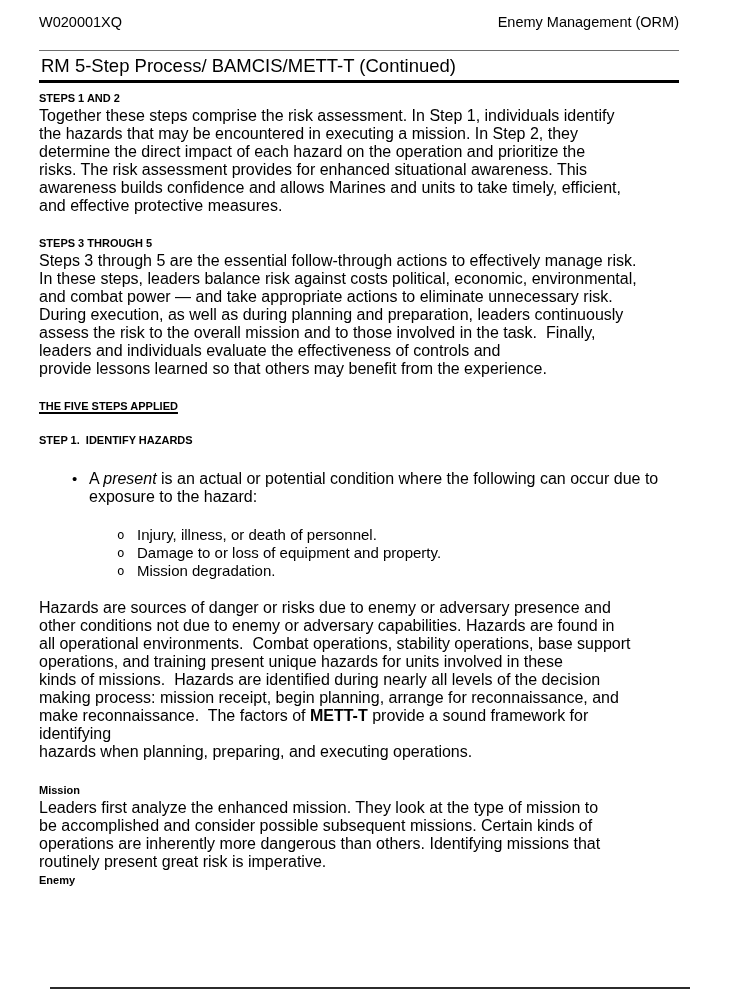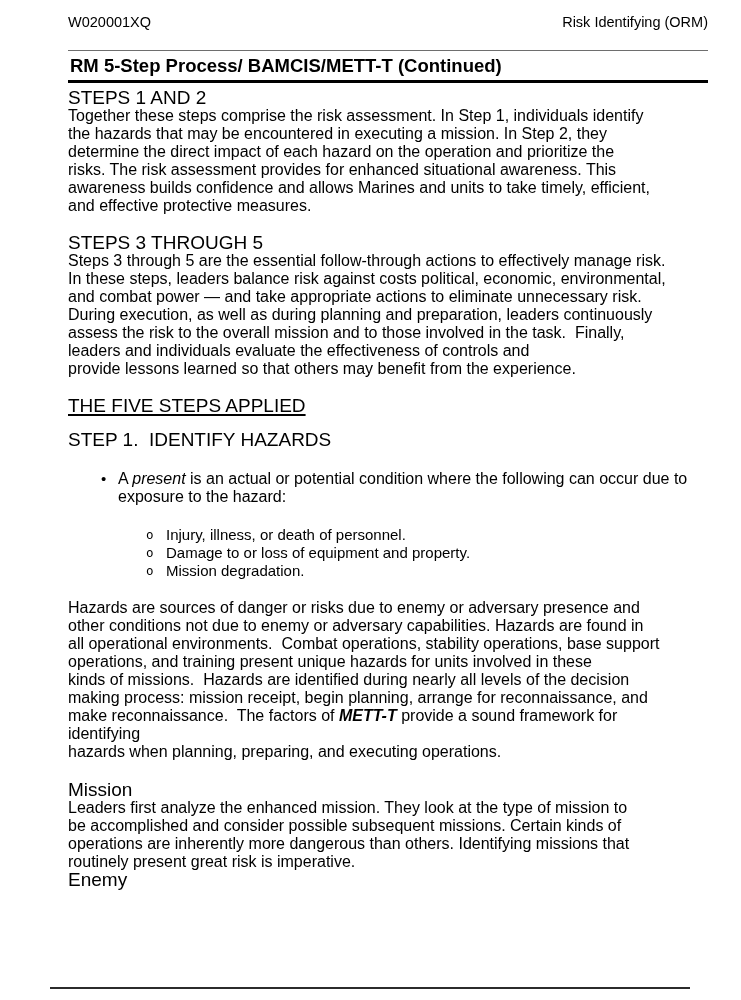--- a/index.html
+++ b/index.html
@@ -10,53 +10,52 @@
     color: #000000;
     -webkit-font-smoothing: antialiased;
   }
   .page {
     position: relative;
     width: 741px; height: 1000px;
     background: #ffffff;
     overflow: hidden;
   }
   .content {
-    padding: 13px 33px 0 20px; 
-    margin-left: 48px;
+    padding: 13px 33px 0 39px; 
   }
   .doc-header {
     display: flex;
     justify-content: space-between;
     font-size: 14.5px;
     line-height: 18px;
     width: 640px;
   }
   .rule-thin {
     width: 640px;
     margin-top: 19px;
     border-top: 1.5px solid #6e6e6e;
   }
   .page-title {
     margin: 0;
     width: 658px;
     padding: 4px 0 3px 2px;
     font-size: 18.5px;
     line-height: 22px;
-    font-weight: bold;
+    font-weight: normal;
     white-space: pre-wrap;
   }
   .rule-thick {
     width: 640px;
     border-top: 3px solid #000000;
   }
   .h-section {
     margin: 0;
-    font-size: 19px;
+    font-size: 11px;
     line-height: 18px;
-    font-weight: normal;
+    font-weight: bold;
     white-space: pre-wrap;
   }
   .body-text {
     margin: 0;
     font-size: 16px;
     line-height: 18px;
     white-space: pre-wrap;
   }
   .mt-steps12   { margin-top: 6px; }
   .mt-steps35   { margin-top: 19px; }
@@ -85,39 +84,39 @@
     font-family: "DejaVu Sans Mono", monospace;
     font-size: 12.5px;
     line-height: 18px;
   }
   .sub-text {
     font-size: 15px;
     line-height: 18px;
     white-space: pre-wrap;
   }
   .italic { font-style: italic; }
-  .bold   { font-weight: bold; font-style: italic; }
+  .bold   { font-weight: bold; }
 
   .footer-rule {
     position: absolute;
     left: 50px;
     bottom: 11px;
     width: 640px;
     border-top: 2px solid #2b2b2b;
   }
 </style>
 </head>
 <body>
 
 <div class="page">
   <div class="content">
 
     <div class="doc-header">
       <span>W020001XQ</span>
-      <span>Risk Identifying (ORM)</span>
+      <span>Enemy Management (ORM)</span>
     </div>
 
     <div class="rule-thin"></div>
 
     <h1 class="page-title">RM 5-Step Process/ BAMCIS/METT-T (Continued)</h1>
 
     <div class="rule-thick"></div>
 
     <h2 class="h-section mt-steps12">STEPS 1 AND 2</h2>
     <p class="body-text">Together these steps comprise the risk assessment. In Step 1, individuals identify

